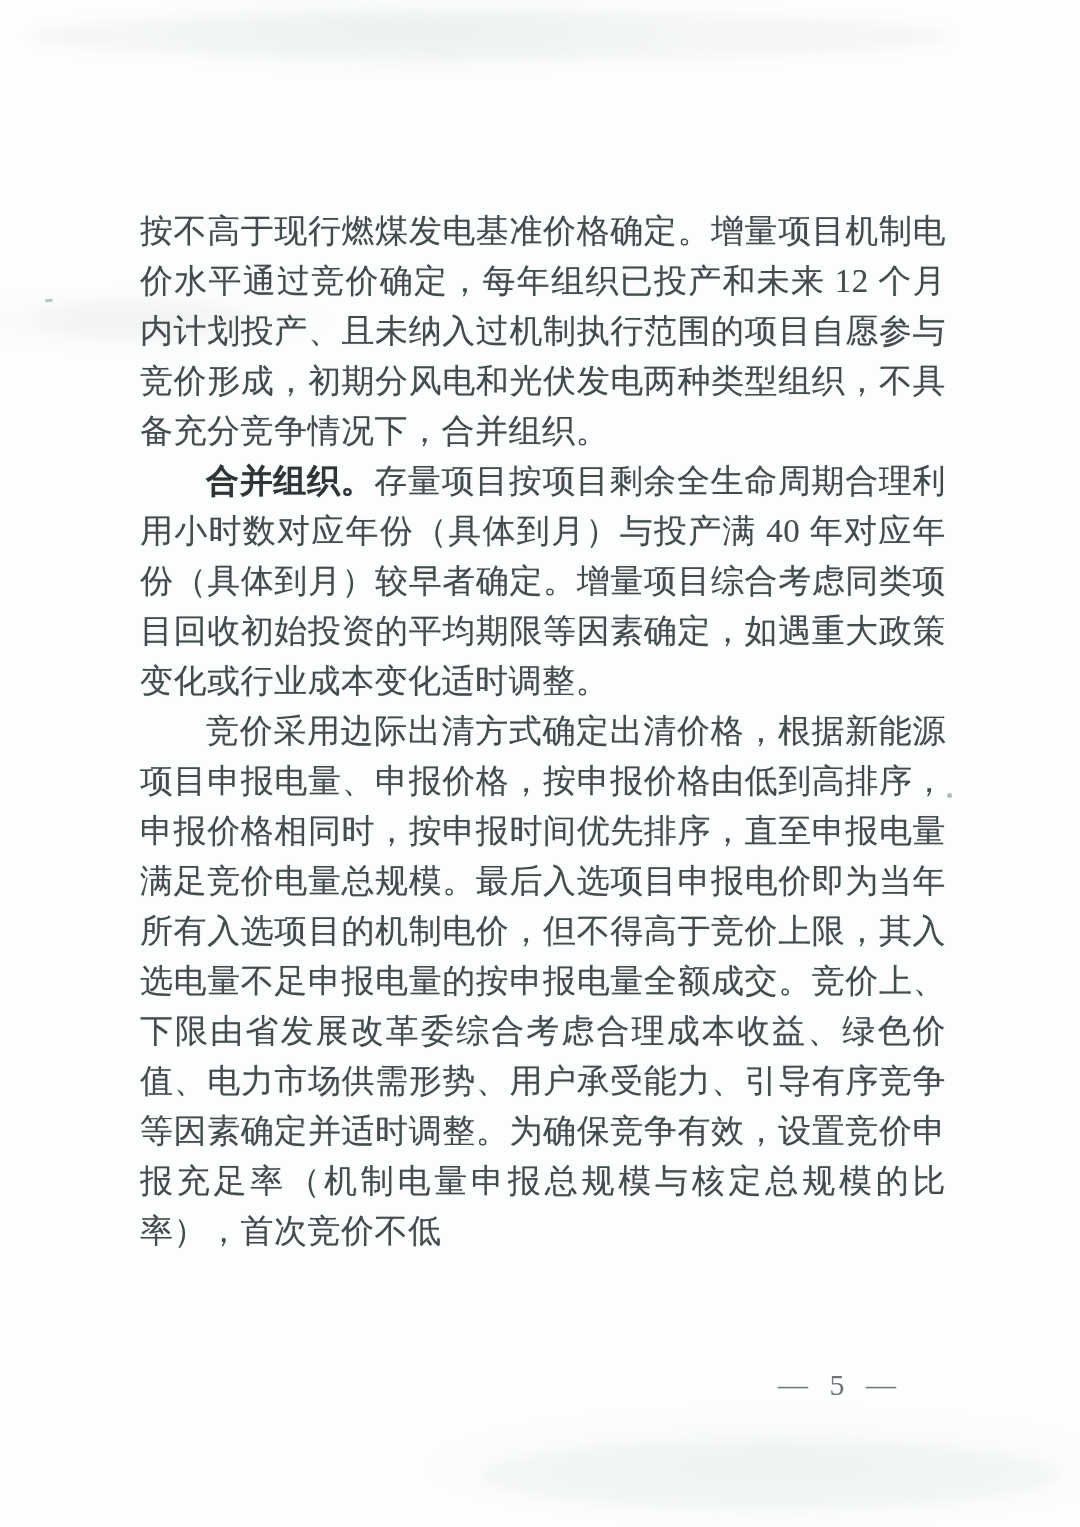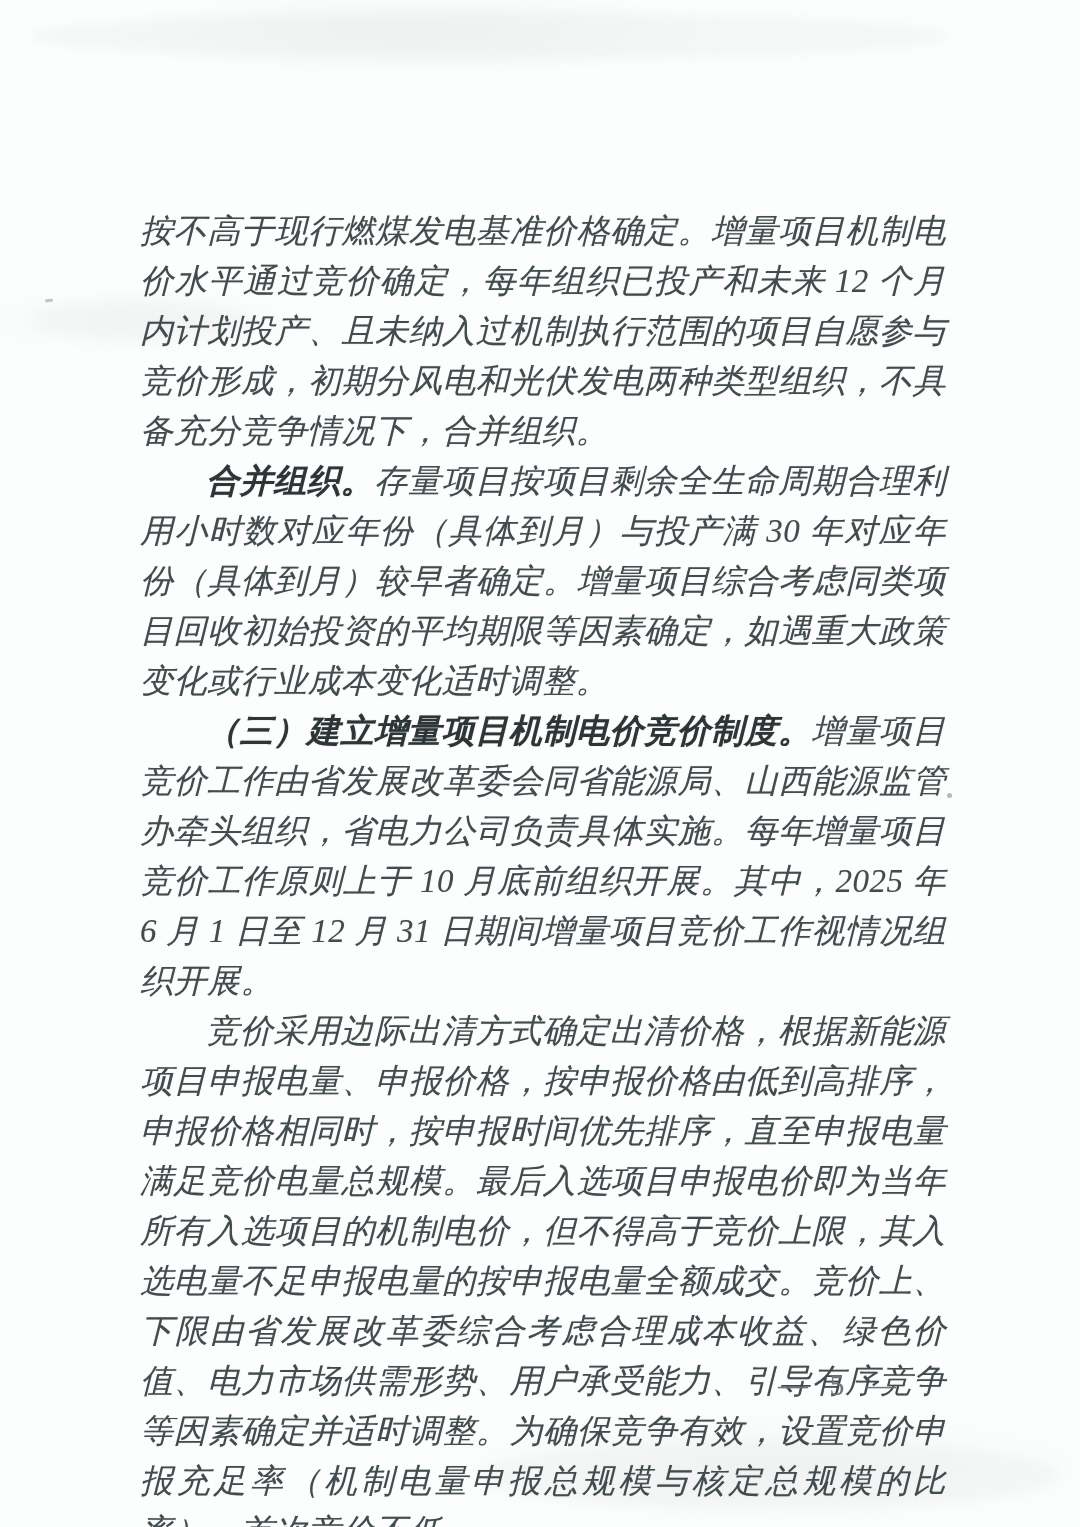--- a/index.html
+++ b/index.html
@@ -27,21 +27,20 @@
     font-size: 33px;
     line-height: 50px;
     letter-spacing: 0.5px;
     text-align: justify;
     color: #424b4d;
     text-shadow: 0 0 1px rgba(70, 80, 80, 0.30);
   }
   .para {
     margin: 0;
     text-indent: 2em;
-    font-style: italic;
   }
   .para.no-indent {
     text-indent: 0;
   }
   .seg.bold {
     font-weight: 700;
     color: #2d3537;
     text-shadow: 0 0 1px rgba(40, 48, 48, 0.45);
   }
   .page-num {
@@ -104,19 +103,18 @@
 
 <div class="page">
   <div class="smudge smudge-top"></div>
   <div class="smudge smudge-left"></div>
   <div class="smudge smudge-bottom"></div>
   <div class="speck-1"></div>
   <div class="speck-2"></div>
 
   <div class="doc-body">
       <p class="para no-indent"><span class="seg">按不高于现行燃煤发电基准价格确定。增量项目机制电价水平通过竞价确定，每年组织已投产和未来 12 个月内计划投产、且未纳入过机制执行范围的项目自愿参与竞价形成，初期分风电和光伏发电两种类型组织，不具备充分竞争情况下，合并组织。</span></p>
-      <p class="para"><span class="seg bold">合并组织。</span><span class="seg">存量项目按项目剩余全生命周期合理利用小时数对应年份（具体到月）与投产满 30 年对应年份（具体到月）较早者确定。增量项目综合考虑同类项目回收初始投资的平均期限等因素确定，如遇重大政策变化或行业成本变化适时调整。</span></p>
-      <p class="para"><span class="seg bold">（三）建立增量项目机制电价竞价制度。</span><span class="seg">增量项目竞价工作由省发展改革委会同省能源局、山西能源监管办牵头组织，省电力公司负责具体实施。每年增量项目竞价工作原则上于 10 月底前组织开展。其中，2025 年 6 月 1 日至 12 月 31 日期间增量项目竞价工作视情况组织开展。</span></p>
+      <p class="para"><span class="seg bold">合并组织。</span><span class="seg">存量项目按项目剩余全生命周期合理利用小时数对应年份（具体到月）与投产满 40 年对应年份（具体到月）较早者确定。增量项目综合考虑同类项目回收初始投资的平均期限等因素确定，如遇重大政策变化或行业成本变化适时调整。</span></p>
       <p class="para"><span class="seg">竞价采用边际出清方式确定出清价格，根据新能源项目申报电量、申报价格，按申报价格由低到高排序，申报价格相同时，按申报时间优先排序，直至申报电量满足竞价电量总规模。最后入选项目申报电价即为当年所有入选项目的机制电价，但不得高于竞价上限，其入选电量不足申报电量的按申报电量全额成交。竞价上、下限由省发展改革委综合考虑合理成本收益、绿色价值、电力市场供需形势、用户承受能力、引导有序竞争等因素确定并适时调整。为确保竞争有效，设置竞价申报充足率（机制电量申报总规模与核定总规模的比率），首次竞价不低</span></p>
     </div>
 
   <div class="page-num">— 5 —</div>
 </div>
 
 </body></html>

